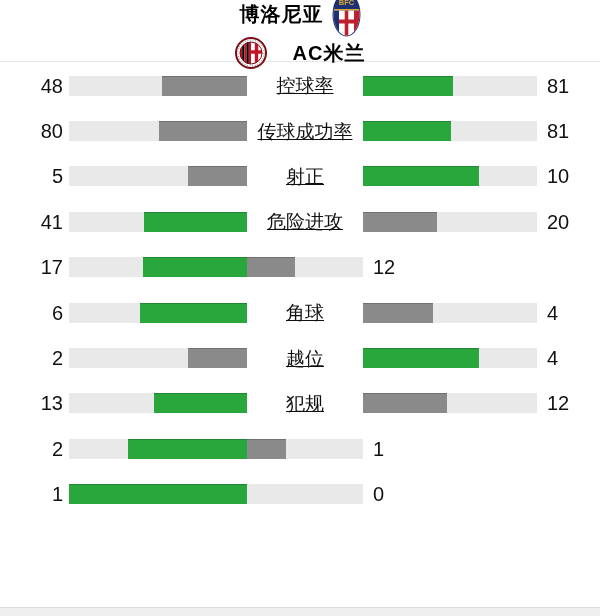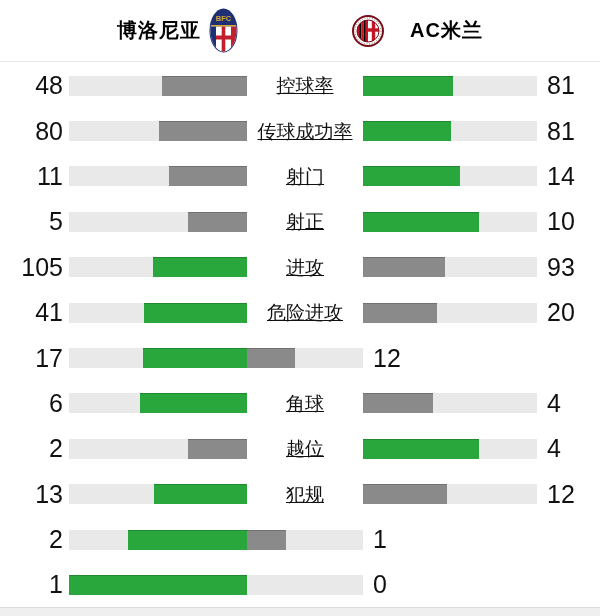--- a/index.html
+++ b/index.html
@@ -8,36 +8,37 @@
     font-family:"Liberation Sans","DejaVu Sans",sans-serif;
     color:#111111;
     -webkit-font-smoothing:antialiased;
   }
   
   .header{
     height:62px;
     display:flex;align-items:center;justify-content:center;
     border-bottom:1px solid #e6e6e6;
     box-sizing:border-box;
+    flex-direction:column;
   }
   .team{display:flex;align-items:center;}
   .team-name{font-size:20px;font-weight:bold;color:#000;letter-spacing:1px;}
   .team.home .team-name{margin-right:8px;}
   .team.away .team-name{margin-left:26px;}
   .header-spacer{width:114px;}
   .crest{display:block;}
   
   .stats{padding-top:1px;}
   .row{
     height:45.4px;
     display:grid;
     grid-template-columns:69px 178px 116px 174px 1fr;
     align-items:center;
   }
-  .val{font-size:25px;color:#111;line-height:1;}
+  .val{font-size:20px;color:#111;line-height:1;}
   .val.home{text-align:right;padding-right:6px;}
   .val.away{text-align:left;padding-left:10px;}
   .label{
     text-align:center;font-size:19px;color:#111;line-height:1;
     white-space:nowrap;
     text-decoration:underline;
   }
   .track{
     height:20px;background:#e9e9e9;position:relative;overflow:hidden;
   }
@@ -127,55 +128,33 @@
     <div class="track home">
       <div class="fill" style="width: 49.7%; background: rgb(138, 138, 138);"></div>
     </div>
     <div class="label">传球成功率</div>
     <div class="track away">
       <div class="fill" style="width: 50.3%; background: rgb(41, 166, 60);"></div>
     </div>
     <div class="val away">81</div>
   </div>
 
-  <div class="row">
-    <div class="val home">11</div>
-    <div class="track home">
-      <div class="fill" style="width: 44%; background: rgb(138, 138, 138);"></div>
-    </div>
-    <div class="label">射门</div>
-    <div class="track away">
-      <div class="fill" style="width: 56%; background: rgb(41, 166, 60);"></div>
-    </div>
-    <div class="val away">14</div>
-  </div>
 
   <div class="row">
     <div class="val home">5</div>
     <div class="track home">
       <div class="fill" style="width: 33.3%; background: rgb(138, 138, 138);"></div>
     </div>
     <div class="label">射正</div>
     <div class="track away">
       <div class="fill" style="width: 66.7%; background: rgb(41, 166, 60);"></div>
     </div>
     <div class="val away">10</div>
   </div>
 
-  <div class="row">
-    <div class="val home">105</div>
-    <div class="track home">
-      <div class="fill" style="width: 53%; background: rgb(41, 166, 60);"></div>
-    </div>
-    <div class="label">进攻</div>
-    <div class="track away">
-      <div class="fill" style="width: 47%; background: rgb(138, 138, 138);"></div>
-    </div>
-    <div class="val away">93</div>
-  </div>
 
   <div class="row">
     <div class="val home">41</div>
     <div class="track home">
       <div class="fill" style="width: 57.7%; background: rgb(41, 166, 60);"></div>
     </div>
     <div class="label">危险进攻</div>
     <div class="track away">
       <div class="fill" style="width: 42.3%; background: rgb(138, 138, 138);"></div>
     </div>

